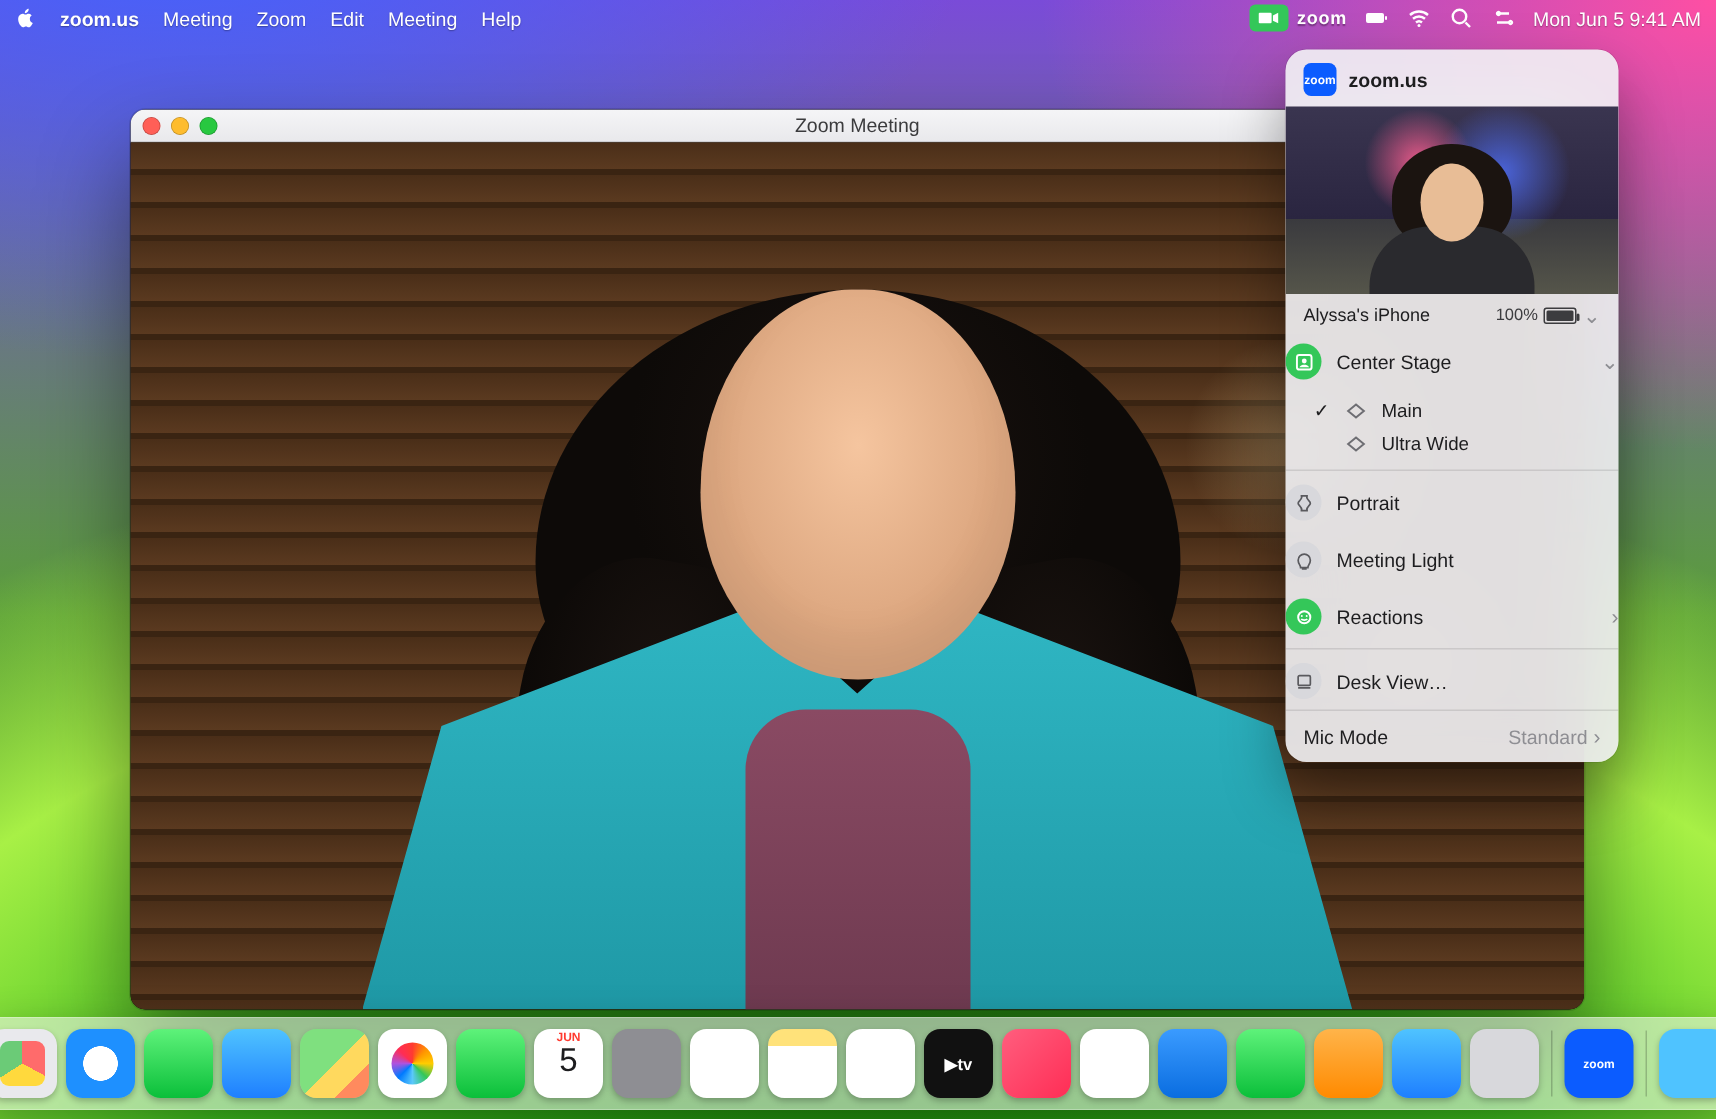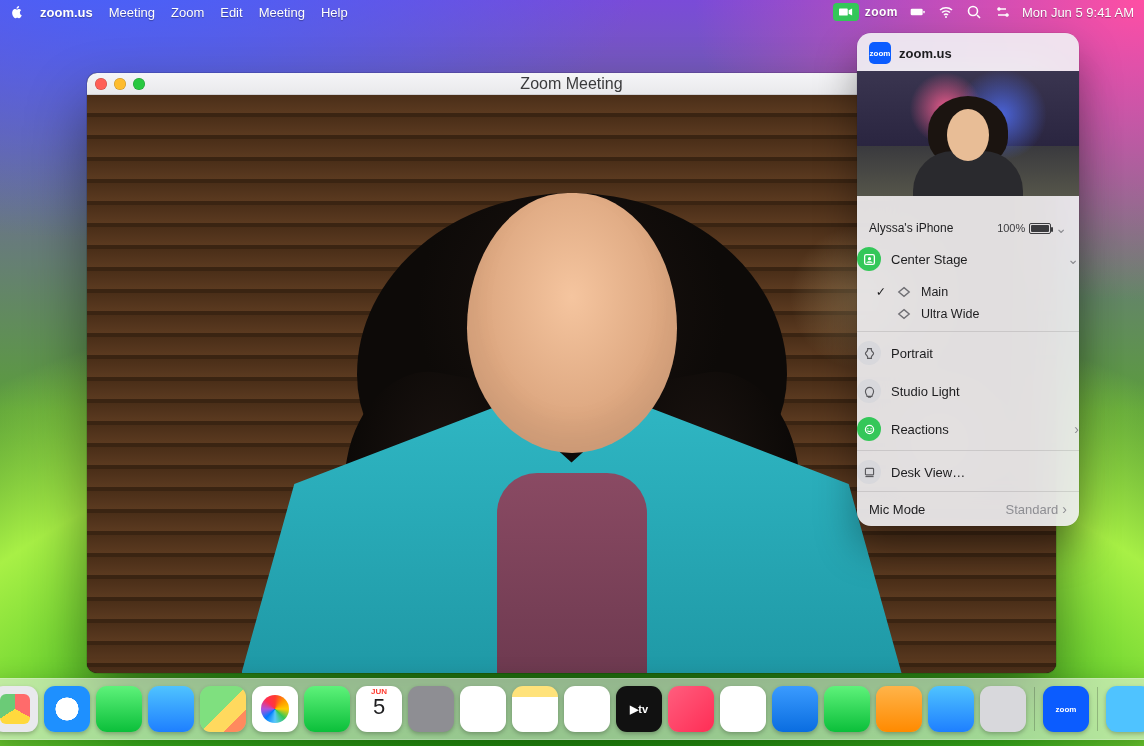--- a/index.html
+++ b/index.html
@@ -50,21 +50,21 @@
     background: #111;
   }
   #titlebar {
     height: 22px; background: linear-gradient(#f5f5f7,#e9e9ec);
     display: flex; align-items: center; position: relative;
     border-bottom: 1px solid #cfcfd2;
   }
   #traffic { position:absolute; left:8px; top:5px; display:flex; gap:7px; }
   #traffic .dot { width:12px;height:12px;border-radius:50%; box-shadow: inset 0 0 0 .5px rgba(0,0,0,.25);}
   .dot.red{background:#ff5f57;} .dot.yellow{background:#febc2e;} .dot.green{background:#28c840;}
-  #titlebar .title { margin: 0 auto; font-size: 16px; color:#3b3b3d; font-weight:500;}
+  #titlebar .title { margin: 0 auto; font-size: 13px; color:#3b3b3d; font-weight:500;}
   #video-area {
     position:absolute; top:22px; left:0; right:0; bottom:0;
     background:
       
       radial-gradient(120px 120px at 80% 35%, rgba(255,240,180,.25), transparent 60%),
       radial-gradient(80px 80px  at 88% 60%, rgba(255,220,150,.2), transparent 60%),
       
       repeating-linear-gradient(180deg,
         #4a2e18 0px, #5b3a20 18px,
         #3a2412 18px, #3a2412 22px),
@@ -135,21 +135,21 @@
     position:absolute; bottom:0; left:50%; transform:translateX(-50%);
     width: 120px; height: 100px;
   }
   .mini-hair{position:absolute; bottom:30px; left:50%; transform:translateX(-50%); width:80px;height:70px;border-radius:50% 50% 40% 40%; background:#1b1410;}
   .mini-face{position:absolute; bottom:35px; left:50%; transform:translateX(-50%); width:42px;height:52px;border-radius:50%; background:#e8bd96;}
   .mini-body{position:absolute; bottom:0; left:50%; transform:translateX(-50%); width:110px;height:45px;border-radius:40px 40px 0 0; background:#2a2a2e;}
 
   .cc-row, .cc-item {
     display:flex; align-items:center; gap:10px; padding: 6px 12px;
   }
-  .cc-device { justify-content: space-between; padding-top:24px; padding-bottom:4px;}
+  .cc-device { justify-content: space-between; padding-top:6px; padding-bottom:4px;}
   .cc-device .name { font-size: 12px; font-weight:500;}
   .cc-device .battwrap { display:flex; align-items:center; gap:4px; font-size:11px; color:#3c3c3f;}
   .batt { width:22px;height:11px;border:1px solid #3c3c3f;border-radius:2px;position:relative;}
   .batt::after{content:"";position:absolute;right:-3px;top:3px;width:2px;height:5px;background:#3c3c3f;border-radius:1px;}
   .batt .fill{position:absolute;left:1px;top:1px;bottom:1px;width:calc(100% - 2px);background:#3c3c3f;border-radius:1px;}
 
   .cc-circle { width:24px;height:24px;border-radius:50%;display:flex;align-items:center;justify-content:center; flex-shrink:0;}
   .cc-circle.green{background:#34c759;} .cc-circle.gray{background:#d8d8dc;}
   .cc-circle svg{width:13px;height:13px;}
   .cc-item { padding: 7px 0; }
@@ -347,21 +347,21 @@
       </span>
       <span class="label">Portrait</span>
     </div>
 
     <div class="cc-item">
       <span class="cc-circle gray">
         <svg viewBox="0 0 16 16">
             <path d="M3 8a5 5 0 0 1 10 0c0 3-2 4-2 6H5c0-2-2-3-2-6zM6 15h4" stroke="#5a5a5e" fill="none" stroke-width="1.4"></path>
           </svg>
       </span>
-      <span class="label">Studio Light</span>
+      <span class="label">Meeting Light</span>
     </div>
 
     <div class="cc-item">
       <span class="cc-circle green">
         <svg viewBox="0 0 16 16">
             <circle cx="8" cy="8" r="5" fill="none" stroke="#fff" stroke-width="1.6"></circle>
             <circle cx="6" cy="7" r=".8" fill="#fff"></circle>
             <circle cx="10" cy="7" r=".8" fill="#fff"></circle>
             <path d="M5.5 9.5c1 1.2 4 1.2 5 0" stroke="#fff" fill="none" stroke-width="1.4"></path>
           </svg>

